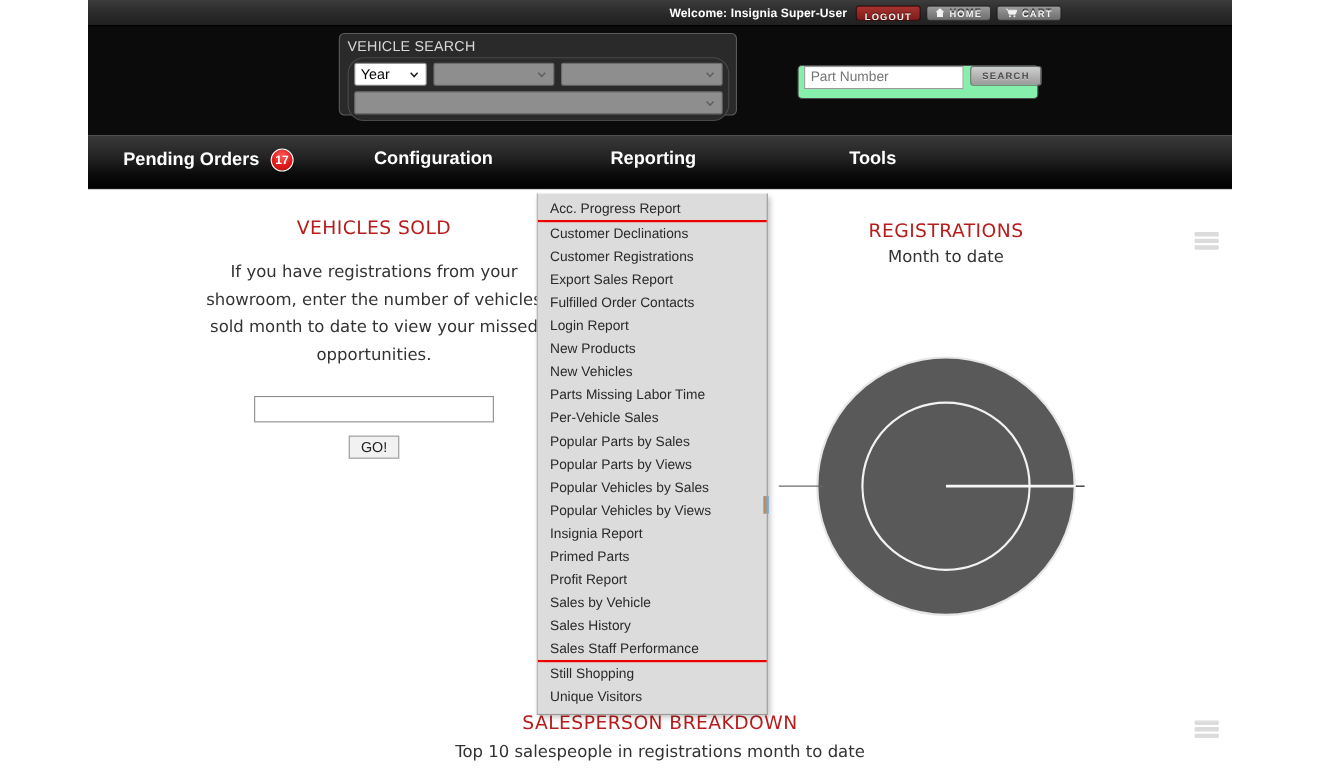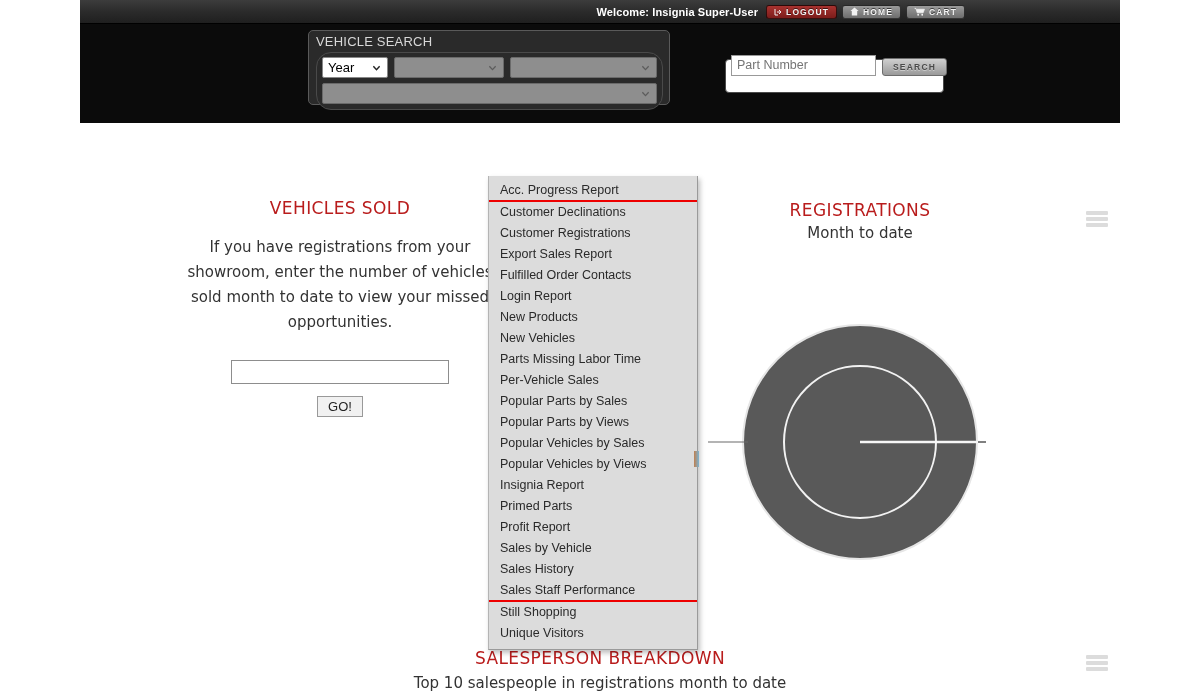--- a/index.html
+++ b/index.html
@@ -30,21 +30,21 @@
     margin-right: 8px; white-space: nowrap;
   }
   .pill {
     display: inline-flex; align-items: center; gap: 4px;
     height: 14px; padding: 0 7px; margin-right: 5px;
     border-radius: 3px;
     font-size: 8.5px; font-weight: bold; letter-spacing: 1.1px;
     color: #f2f2f2; text-shadow: 0 -1px 0 rgba(0,0,0,.6);
     border: 1px solid rgba(0,0,0,.65);
   }
-  .pill-logout { background: linear-gradient(to bottom,#a8322f,#7c1d1b); }
+  .pill-logout { background: linear-gradient(to bottom,#a8322f,#7c1d1b); flex-direction: column; }
   .pill-grey   { background: linear-gradient(to bottom,#9a9a9a,#6e6e6e); }
   .pill svg { display:block; }
 
   .header-main {
     position: relative; height: 99px; width: 100%;
     background: #0b0b0b;
     padding: 6px 0 0 10px;
   }
   .logo-box {
     position: absolute; left: 10px; top: 6px; width: 213px; height: 71px;
@@ -84,22 +84,22 @@
   .sel.m2 { width: 155px; }
   .sel.full { width: 100%; }
   .caret {
     position: absolute; right: 6px; top: 50%; transform: translateY(-50%);
     width: 9px; height: 9px;
   }
   .caret svg { display:block; }
 
   .pn-box {
     position: absolute; left: 645px; top: 35px; width: 219px; height: 31px;
-    background: #ffffff; border: 1px solid #4a4a4a; border-radius: 4px;
-    display: flex; align-items: flex-end; padding: 16px 5px;
+    background: #86efac; border: 1px solid #4a4a4a; border-radius: 4px;
+    display: flex; align-items: flex-start; padding: 0 5px;
   }
   .pn-input {
     width: 145px; height: 21px; background: #fff; border: 1px solid #999;
     font-size: 12.5px; color: #777; padding: 0 5px; line-height: 21px;
     font-family: "Liberation Sans", sans-serif;
   }
   .pn-btn {
     margin-left: 6px; height: 18px; padding: 0 10px; border-radius: 3px;
     background: linear-gradient(to bottom,#cfcfcf,#9a9a9a);
     border: 1px solid #6d6d6d;
@@ -279,20 +279,37 @@
       </div>
 
       <div class="pn-box">
         <input class="pn-input" type="text" placeholder="Part Number" style="">
         <span class="pn-btn">SEARCH</span>
       </div>
 
     </div>
   </div>
 
+  <div class="navbar">
+    <div class="nav-items">
+      <div class="nav-item" style="left:32px">
+        <span>Pending Orders</span>
+        <span class="badge">17</span>
+      </div>
+      <div class="nav-item" style="left:260px">
+        <span>Configuration</span>
+      </div>
+      <div class="nav-item" style="left:475px">
+        <span>Reporting</span>
+      </div>
+      <div class="nav-item" style="left:692px">
+        <span>Tools</span>
+      </div>
+    </div>
+  </div>
 
   <div class="panel-left">
     <div class="panel-title">VEHICLES SOLD</div>
     <div class="vs-desc">If you have registrations from your showroom, enter the number of vehicles sold month to date to view your missed opportunities.</div>
     <input class="vs-input" type="text" placeholder="" style="">
     <button class="vs-go">GO!</button>
   </div>
 
   <div class="panel-right">
     <div class="panel-title">REGISTRATIONS</div>

